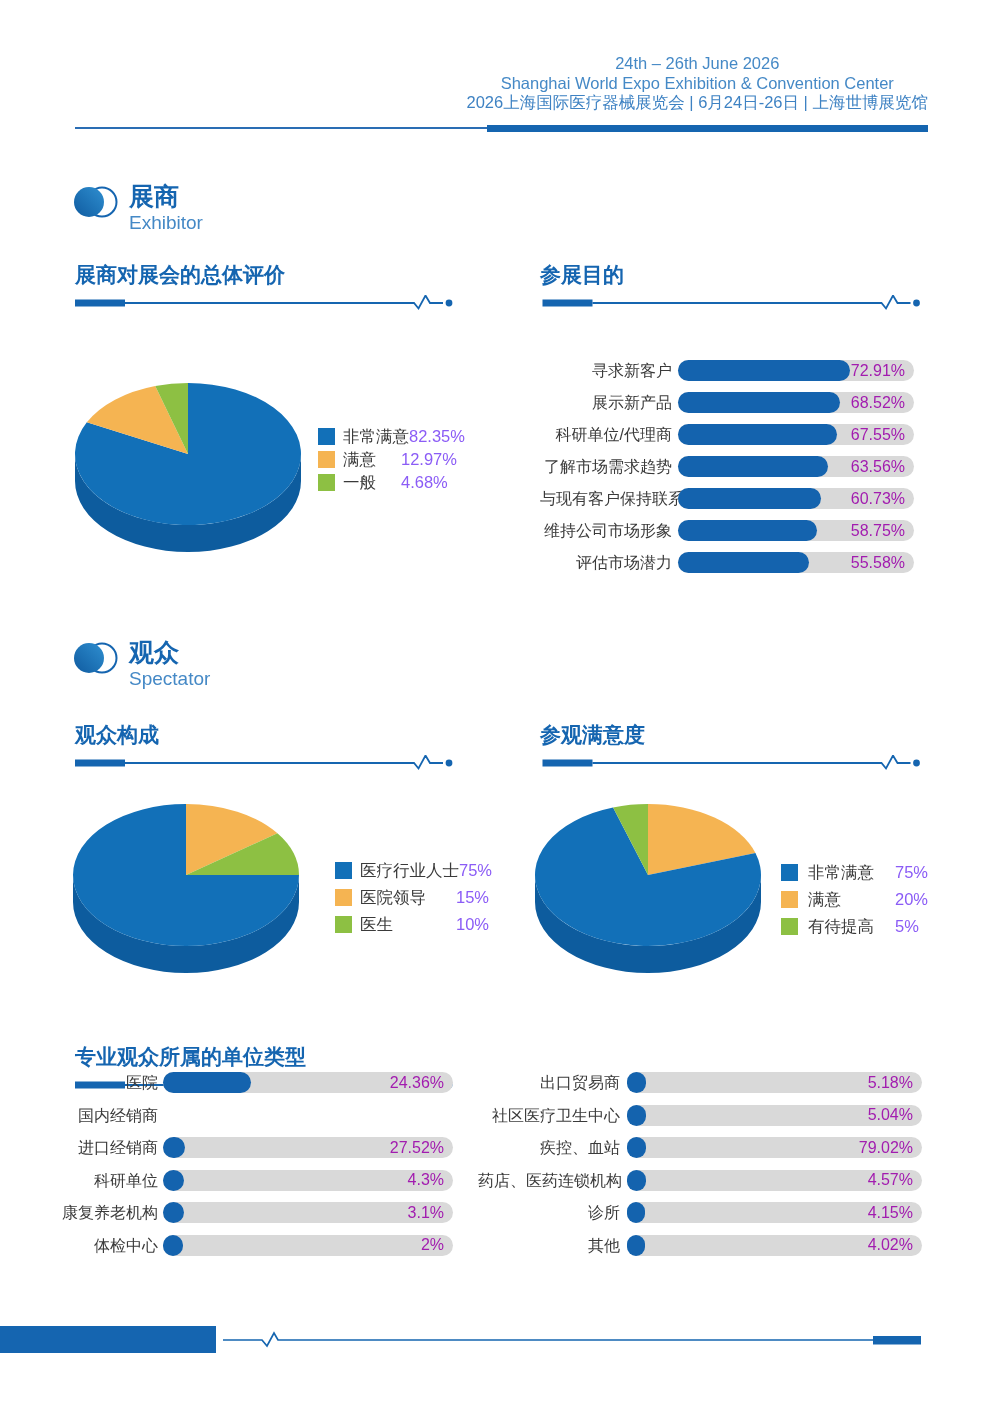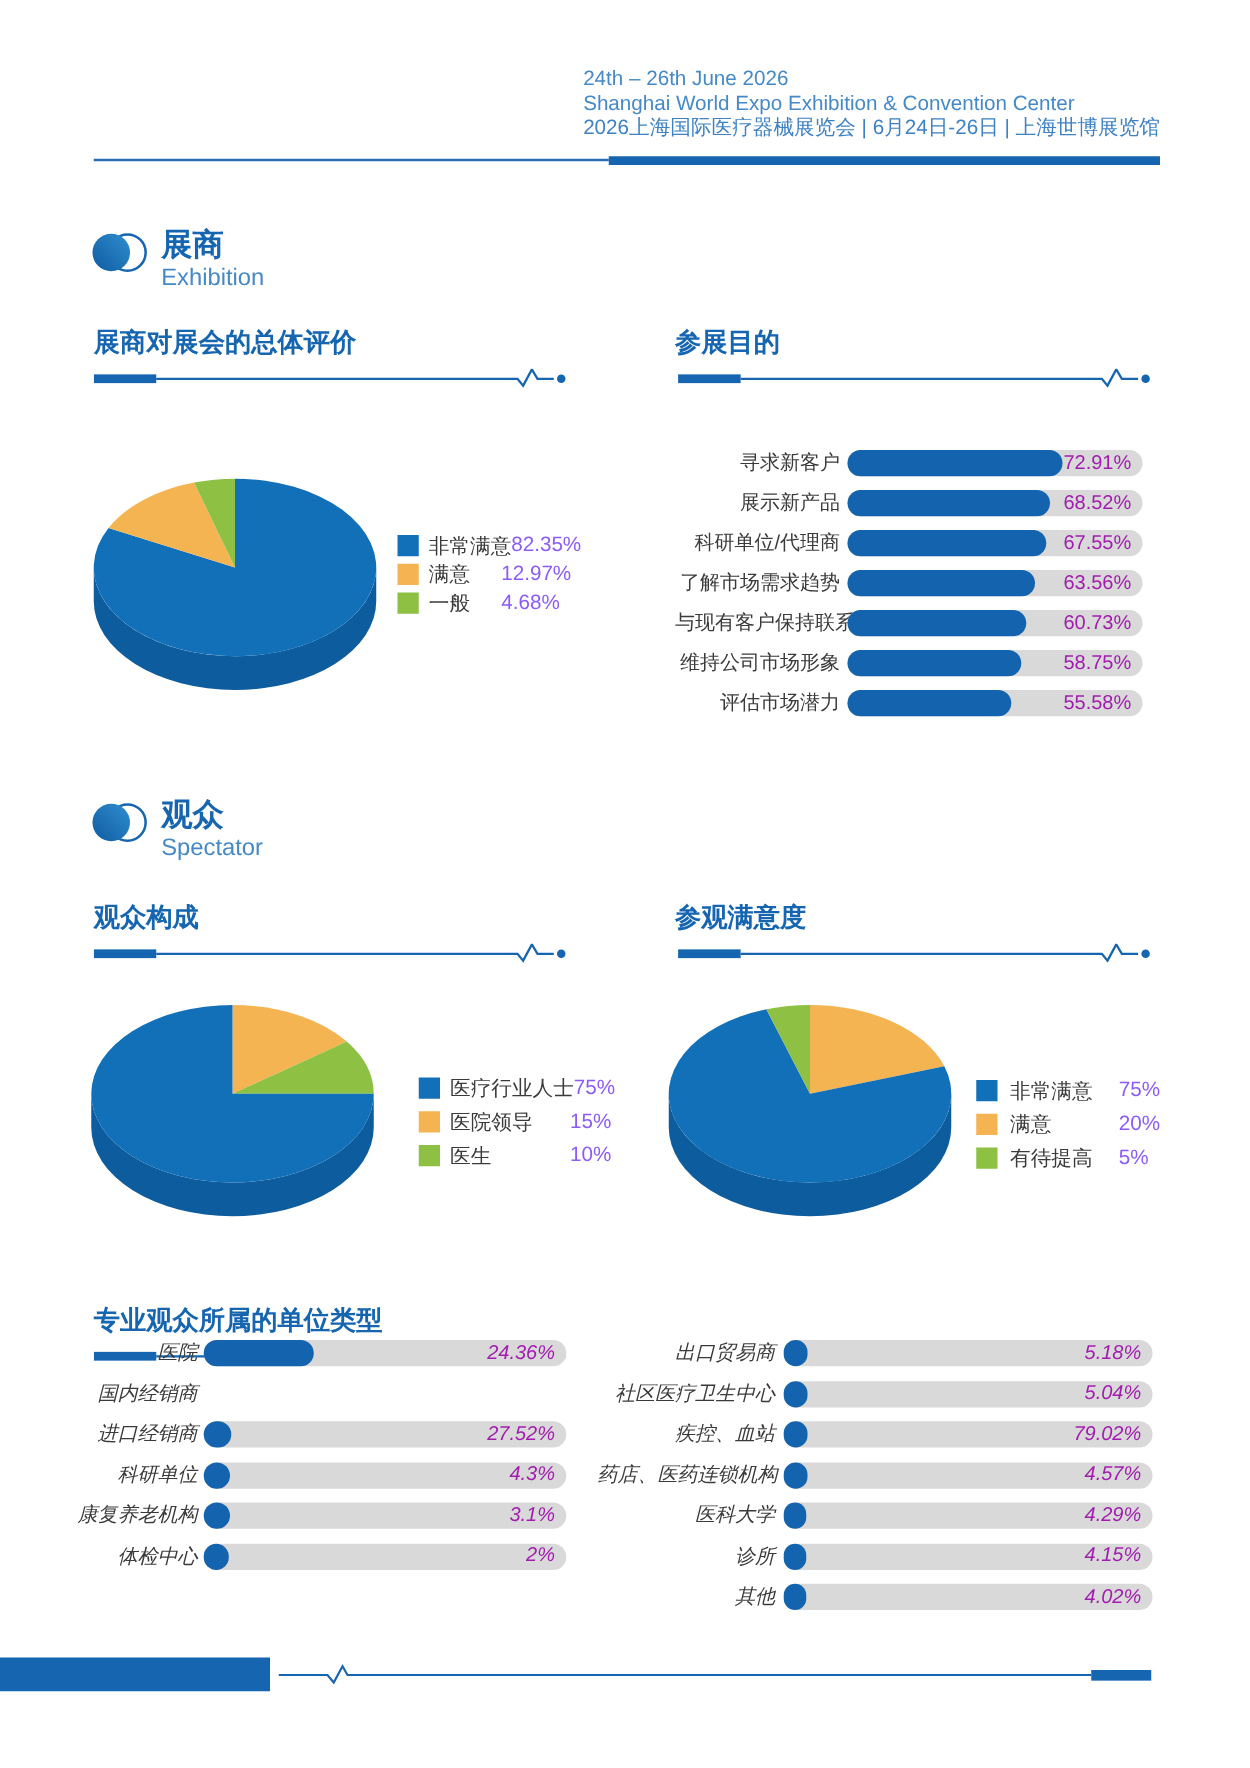--- a/index.html
+++ b/index.html
@@ -1,20 +1,20 @@
 <!DOCTYPE html>
 <html><head>
 <meta charset="utf-8">
 <style>
   html,body{margin:0;padding:0;background:#fff;}
   .page{position:relative;width:1000px;height:1414px;background:#ffffff;
         font-family:"Liberation Sans","DejaVu Sans",sans-serif;overflow:hidden;}
 
   
-  .hdr{position:absolute;top:54px;right:72px;text-align:left;line-height:19.5px;}
+  .hdr{position:absolute;top:54px;right:72px;text-align:center;line-height:19.5px;}
   .hdr-en{color:#4589C6;font-size:16.5px;}
   .hdr-cn{color:#3E82C3;font-size:16.5px;}
   .hdr-rule{position:absolute;top:122px;left:75px;width:853px;height:12px;
             display:flex;align-items:center;}
   .hdr-rule-thin{width:412px;height:2.5px;background:#2A6DB4;}
   .hdr-rule-thick{width:441px;height:7px;background:#1565B0;}
 
   
   .sec-head{position:absolute;display:flex;align-items:flex-start;}
   .sec-icon{margin-top:2px;}
@@ -40,21 +40,21 @@
   .lg3 .sw{margin-right:10px;}
   .lg-lab{color:#3A3A3A;font-size:16.5px;white-space:nowrap;}
   .lg1 .lg-lab{min-width:58px;}
   .lg2 .lg-lab{min-width:96px;}
   .lg3 .lg-lab{min-width:87px;}
   .lg-val{color:#8b5cf6;font-size:16.5px;}
 
   
   .bars{position:absolute;}
   .bar-row{display:flex;align-items:center;margin-bottom:11px;}
-  .bars-bl .bar-row,.bars-br .bar-row{margin-bottom:11.5px;font-style:italic;}
+  .bars-bl .bar-row,.bars-br .bar-row{margin-bottom:11.5px;}
   .bar-lab{flex:none;text-align:right;color:#3A3A3A;font-size:16px;line-height:21px;white-space:nowrap;}
   .bars-p .bar-lab{width:132px;margin-right:6px;}
   .bars-bl .bar-lab{width:98px;margin-right:5px;}
   .bars-br .bar-lab{width:142px;margin-right:7px;}
   .bar-track{position:relative;height:21px;background:#D9D9D9;border-radius:10.5px;flex:none;}
   .bars-p .bar-track{width:236px;}
   .bars-bl .bar-track{width:290px;}
   .bars-br .bar-track{width:295px;}
   .bar-fill{position:absolute;left:0;top:0;height:100%;background:#1463AE;border-radius:10.5px;}
   .bar-val{position:absolute;right:9px;top:50%;transform:translateY(-50%);
@@ -90,21 +90,21 @@
     <div class="hdr-rule-thick"></div>
   </div>
 
   <div class="sec-head" style="left:73px;top:181px">
     <svg class="sec-icon" width="46" height="38" viewBox="0 0 46 38">
       <circle cx="29" cy="19" r="14.5" fill="#ffffff" stroke="#1565B0" stroke-width="2"></circle>
       <circle cx="16" cy="19" r="15" fill="url(#circGrad)"></circle>
     </svg>
     <div class="sec-txt">
       <div class="sec-cn">展商</div>
-      <div class="sec-en">Exhibition</div>
+      <div class="sec-en">Exhibitor</div>
     </div>
   </div>
 
   <div class="ct" style="left:75px;top:262px">
     <h3>展商对展会的总体评价</h3>
     <svg class="trule" width="385" height="16" viewBox="0 0 385 16">
       <rect x="0" y="4.5" width="50" height="7"></rect>
       <path d="M50 8 H339 L343.5 13.5 L350.5 0.5 L355 8 H368"></path>
       <circle cx="374" cy="8" r="3.4"></circle>
     </svg>
@@ -342,27 +342,20 @@
         </span>
       </div>
       <div class="bar-row">
         <span class="bar-lab">药店、医药连锁机构</span>
         <span class="bar-track">
           <span class="bar-fill" style="width:6.3%"></span>
           <span class="bar-val">4.57%</span>
         </span>
       </div>
       <div class="bar-row">
-        <span class="bar-lab">医科大学</span>
-        <span class="bar-track">
-          <span class="bar-fill" style="width:6.2%"></span>
-          <span class="bar-val">4.29%</span>
-        </span>
-      </div>
-      <div class="bar-row">
         <span class="bar-lab">诊所</span>
         <span class="bar-track">
           <span class="bar-fill" style="width:6.1%"></span>
           <span class="bar-val">4.15%</span>
         </span>
       </div>
       <div class="bar-row">
         <span class="bar-lab">其他</span>
         <span class="bar-track">
           <span class="bar-fill" style="width:6%"></span>

